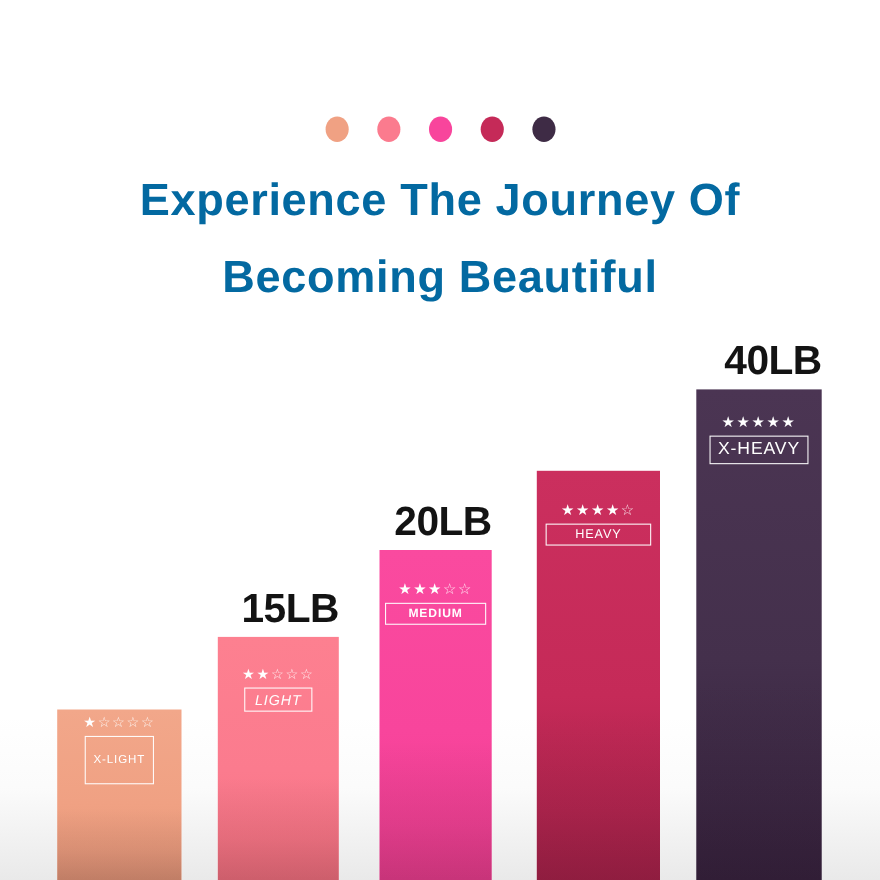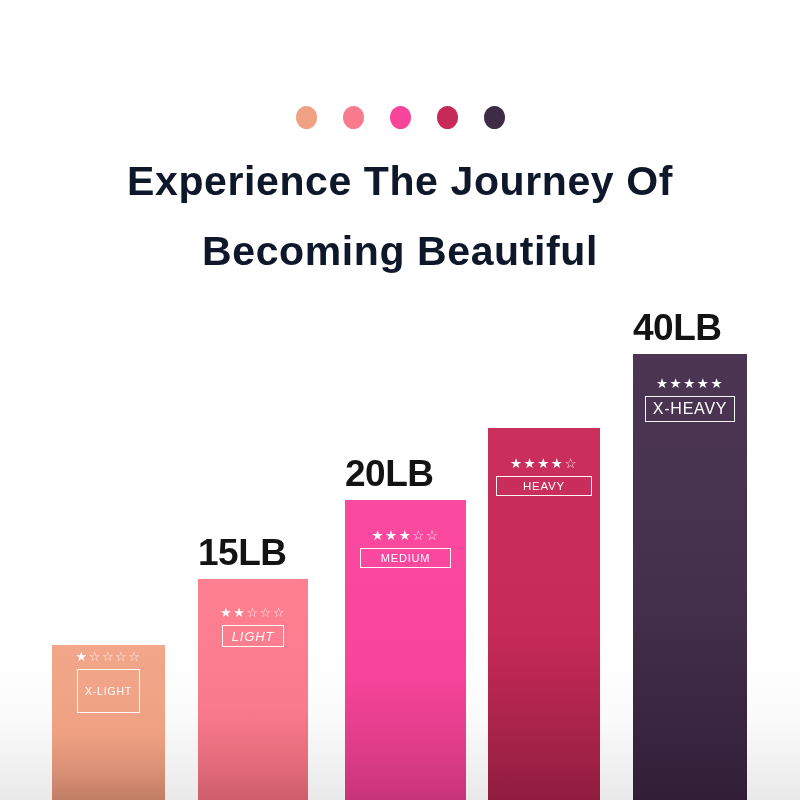--- a/index.html
+++ b/index.html
@@ -59,21 +59,21 @@
   #headline {
     position: absolute;
     top: 146px;
     left: 0;
     width: 800px;
     text-align: center;
     z-index: 3;
   }
   .headline-line {
     display: block;
-    color: #0f172a;
+    color: #0369a1;
     font-family: "Liberation Sans", sans-serif;
     font-weight: bold;
     font-size: 41px;
     letter-spacing: 0.6px;
     line-height: 70px;
     white-space: nowrap;
   }
 
   
   #chart {
@@ -87,21 +87,21 @@
 
   .bar-group {
     position: absolute;
     bottom: 0;
   }
 
   .bar-weight {
     position: absolute;
     left: 0;
     width: 100%;
-    text-align: left;
+    text-align: right;
     color: #131313;
     font-family: "Liberation Sans", sans-serif;
     font-weight: bold;
     font-size: 37px;
     letter-spacing: -0.5px;
     line-height: 40px;
     white-space: nowrap;
   }
 
   .bar {
@@ -156,21 +156,21 @@
     white-space: nowrap;
     box-sizing: border-box;
   }
 
   
   .sz-0 .stars { font-size: 13px; letter-spacing: 1.5px; }
   .sz-0 .band-label { font-size: 10.5px; padding: 15px 7px; letter-spacing: 0.8px; }
   .sz-1 .stars { font-size: 13px; letter-spacing: 1.5px; }
   .sz-1 .band-label { font-size: 13px; padding: 2.5px 9px; letter-spacing: 0.8px; font-style: italic; }
   .sz-2 .stars { font-size: 13.5px; letter-spacing: 1.5px; }
-  .sz-2 .band-label { font-size: 11px; padding: 3px 20px; letter-spacing: 0.8px; }
+  .sz-2 .band-label { font-size: 11px; padding: 3px 20px; letter-spacing: 0.8px; font-weight: bold; }
   .sz-3 .stars { font-size: 13.5px; letter-spacing: 1.5px; }
   .sz-3 .band-label { font-size: 11.5px; padding: 3px 26px; letter-spacing: 0.8px; }
   .sz-4 .stars { font-size: 13.5px; letter-spacing: 1.5px; }
   .sz-4 .band-label { font-size: 16px; padding: 3px 7px; letter-spacing: 0.8px; }
 </style>
 </head>
 <body>
 
 <div id="page">
 
@@ -210,21 +210,21 @@
           <div class="stars">
             <span class="star">★</span>
             <span class="star">★</span>
             <span class="star empty">☆</span>
             <span class="star empty">☆</span>
             <span class="star empty">☆</span>
           </div>
           <div class="band-label">LIGHT</div>
         </div>
       </div>
-      <div class="bar-group sz-2" style="left: 345px; width: 121px; height: 300px;">
+      <div class="bar-group sz-2" style="left: 345px; width: 102px; height: 300px;">
         <div class="bar-weight" style="bottom: 306px;">20LB</div>
         <div class="bar" style="height: 300px; background: linear-gradient(rgb(250, 74, 159) 0%, rgb(248, 69, 156) 55%, rgb(238, 60, 144) 100%);"></div>
         <div class="band-plate" style="bottom: 232px;">
           <div class="stars">
             <span class="star">★</span>
             <span class="star">★</span>
             <span class="star">★</span>
             <span class="star empty">☆</span>
             <span class="star empty">☆</span>
           </div>

